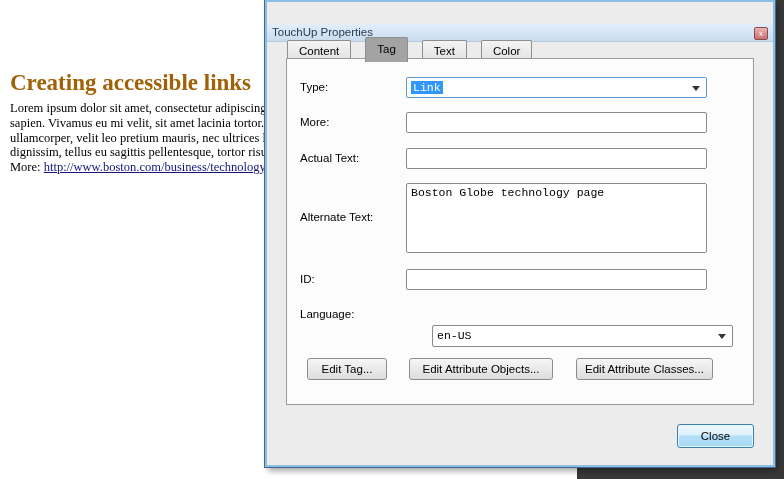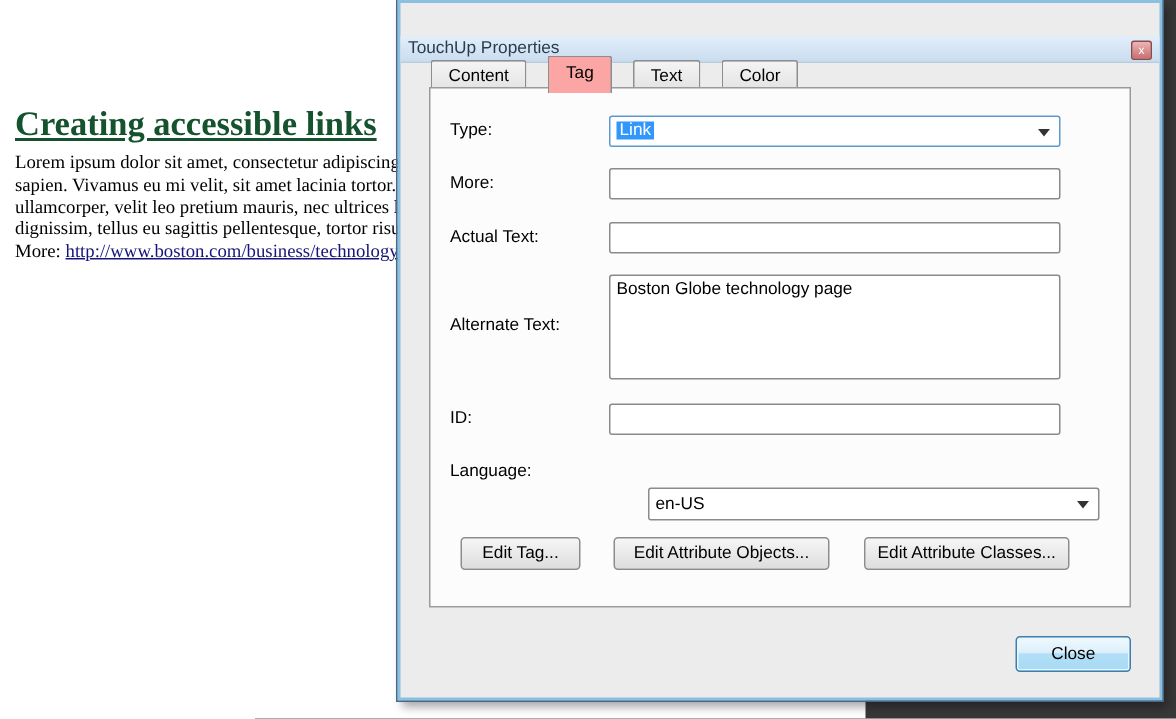--- a/index.html
+++ b/index.html
@@ -6,21 +6,21 @@
   html,body { width:784px; height:479px; }
   body { font-family:"Liberation Sans", sans-serif; background:#383838; position:relative; overflow:hidden; }
 
   
   .page {
     position:absolute; left:0; top:0; width:577px; height:479px;
     background:#ffffff; overflow:hidden; white-space:nowrap;
   }
   .doc-heading {
     position:absolute; left:10px; top:70px;
-    font-family:"Liberation Serif", serif; font-weight:bold; font-size:23px; color:#14532d;text-decoration:underline;
+    font-family:"Liberation Serif", serif; font-weight:bold; font-size:23px; color:#a16207;
   }
   .doc-body {
     position:absolute; left:10px; top:101px;
     font-family:"Liberation Serif", serif; font-size:12.5px; line-height:14.8px; color:#000;
   }
   .doc-more {
     position:absolute; left:10px; top:160px;
     font-family:"Liberation Serif", serif; font-size:12.5px; color:#000;
   }
   .doc-link { text-decoration:underline; color:#15157a; }
@@ -52,36 +52,36 @@
   
   .tabs { position:absolute; left:20px; top:34px; height:25px; display:flex; align-items:flex-end; }
   .tab {
     height:21px; padding:0 11px; font-size:11.5px; color:#000;
     background:linear-gradient(#f4f4f4, #e2e2e2);
     border:1px solid #8e8e8e; border-bottom:none;
     border-top-left-radius:2px; border-top-right-radius:2px;
     margin-right:14px; line-height:20px; position:relative; z-index:1; cursor:pointer;
   }
   .tab.active {
-    height:25px; background:#fca5a5; z-index:3; line-height:23px; margin-bottom:-1px;
+    height:25px; background:#a3a3a3; z-index:3; line-height:23px; margin-bottom:-1px;
   }
 
   
   .panel {
     position:absolute; left:19px; top:56px; width:468px; height:347px;
     background:#fcfcfc; border:1px solid #9a9a9a; z-index:2;
   }
   .flabel {
     position:absolute; left:13px; width:103px; text-align:left;
     font-size:11.5px; color:#000;
   }
   .field {
     position:absolute; left:119px; width:301px;
     background:#ffffff; border:1px solid #8a8a8a; border-radius:2px;
-    font-size:11.5px; color:#000; font-family:Liberation Sans, sans-serif;
+    font-size:11.5px; color:#000; font-family:Liberation Mono, monospace;
   }
   input.field { height:21px; padding:0 4px; }
   .combo { height:21px; line-height:19px; padding:0 4px; position:relative; cursor:pointer; }
   .combo.focused { border-color:#5e9ad1; }
   .sel-value { background:#3197fd; color:#ffffff; padding:0 2px; }
   .combo-arrow {
     position:absolute; right:6px; top:8px; width:0; height:0;
     border-left:4px solid transparent; border-right:4px solid transparent;
     border-top:5px solid #333;
   }

